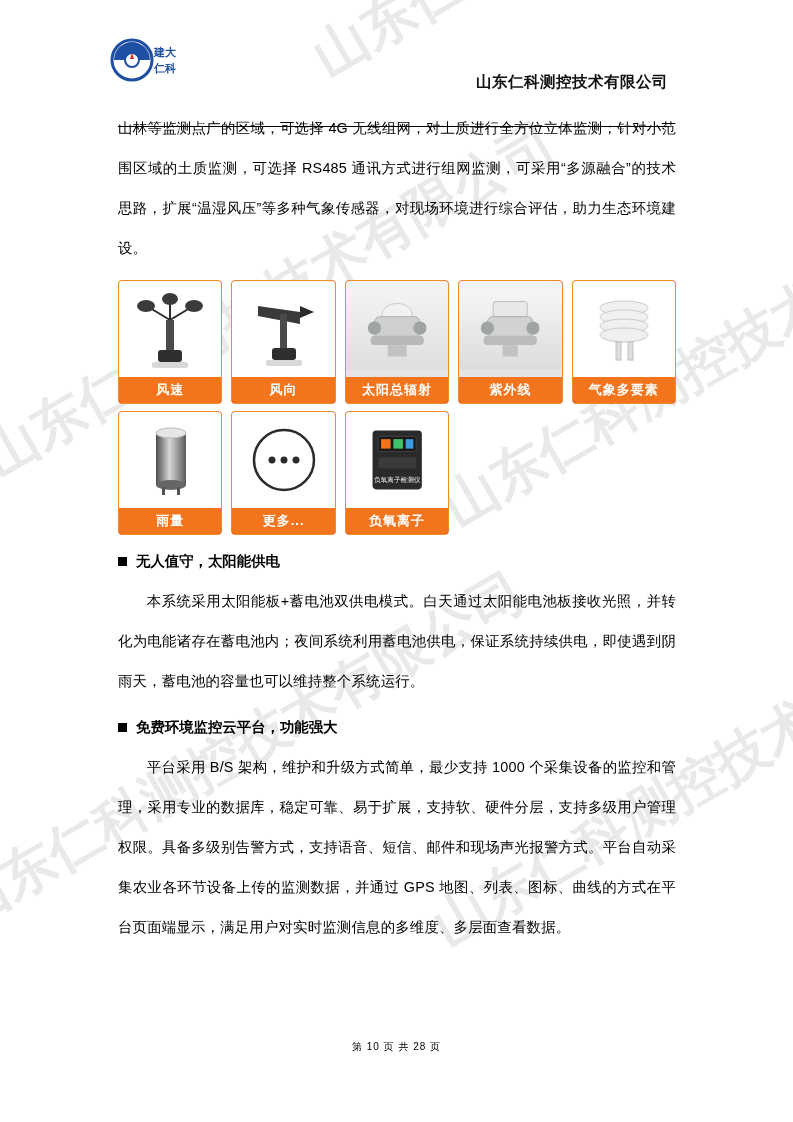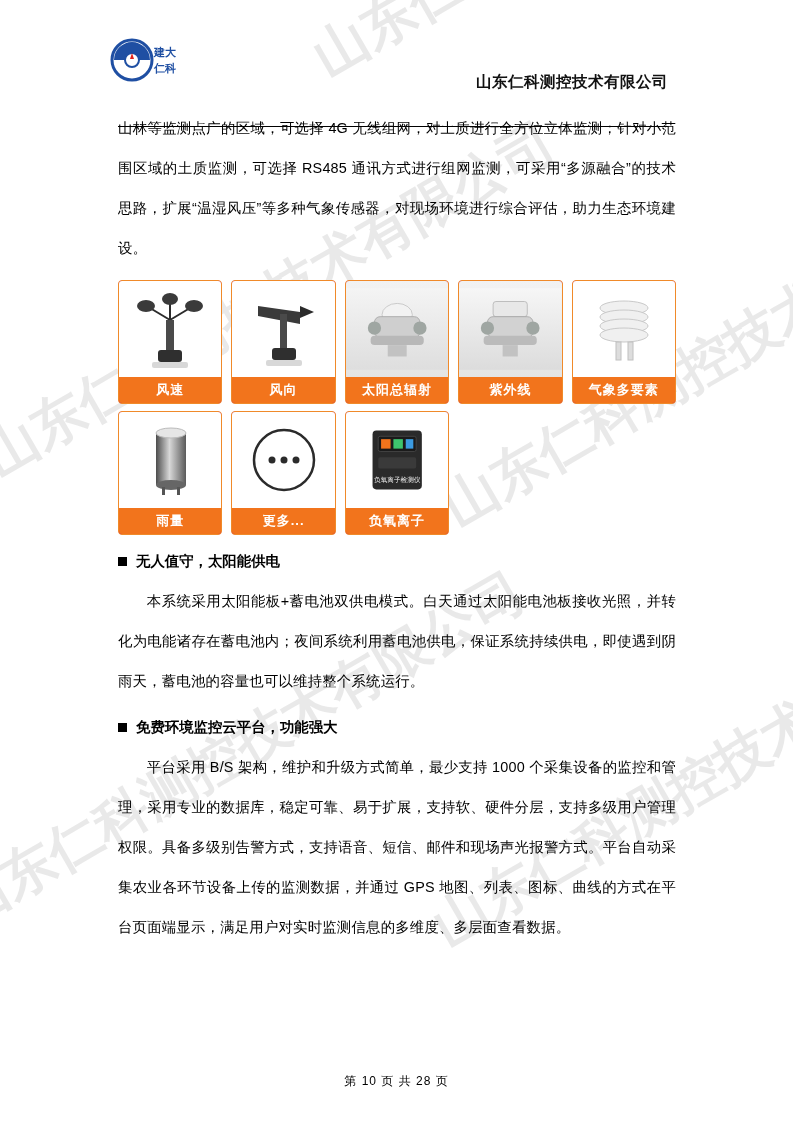--- a/index.html
+++ b/index.html
@@ -145,24 +145,23 @@
     margin-right: 9px;
     flex: none;
   }
 
   
   .footer {
     position: absolute;
     left: 0; right: 0;
     top: 1040px;
     text-align: center;
-    font-size: 12px;
+    font-size: 10px;
     color: #000;
     letter-spacing: 1px;
-    margin-top: 33px;
   }
 </style>
 </head>
 <body>
 
 <div class="watermark-layer">
   <div class="wm" style="left:300px; top:30px; font-size:54px; transform:rotate(-30deg);">山东仁科测控技术有限公司</div>
   <div class="wm" style="left:-30px; top:430px; font-size:54px; transform:rotate(-30deg);">山东仁科测控技术有限公司</div>
   <div class="wm" style="left:430px; top:480px; font-size:54px; transform:rotate(-30deg);">山东仁科测控技术有限公司</div>
   <div class="wm" style="left:-60px; top:880px; font-size:54px; transform:rotate(-30deg);">山东仁科测控技术有限公司</div>

